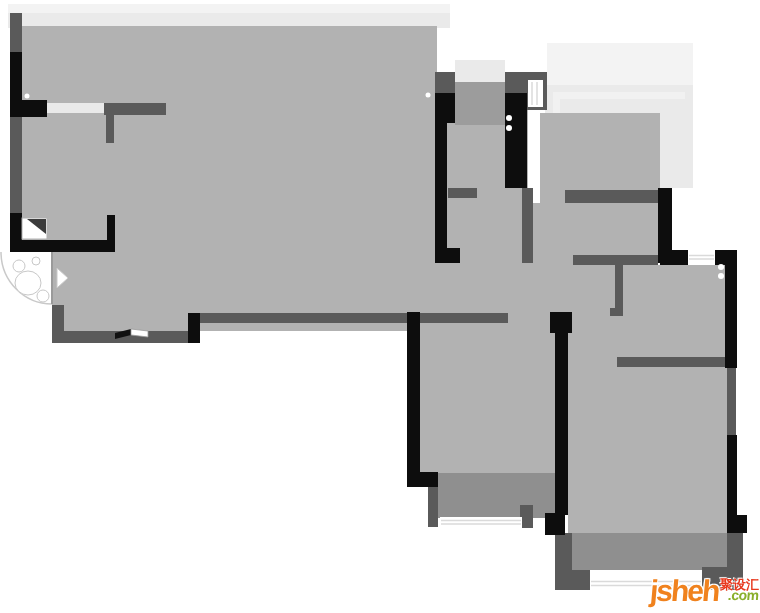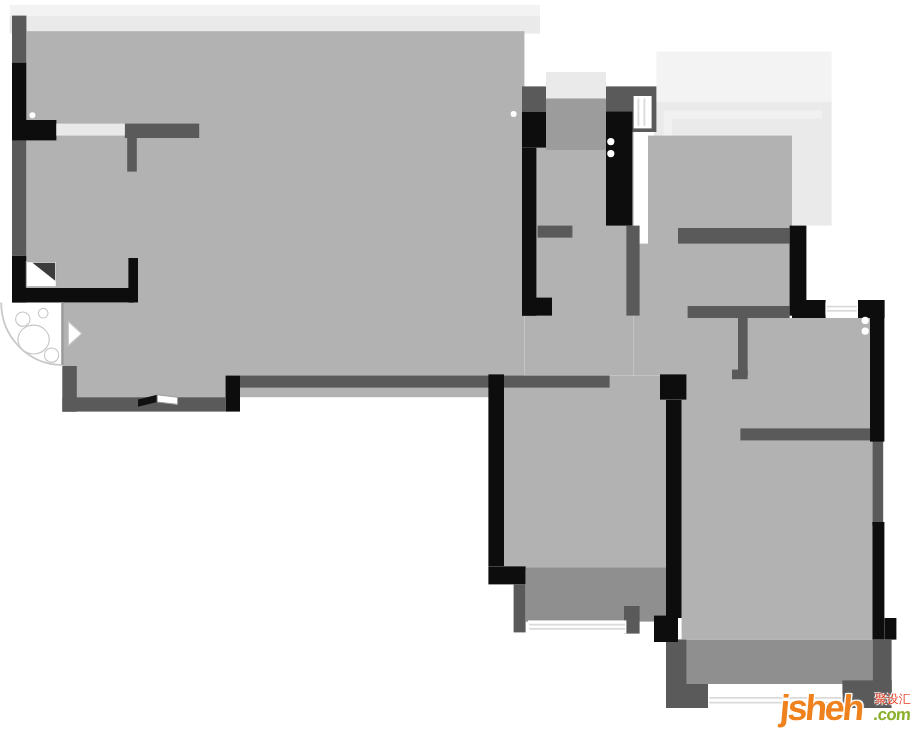--- a/index.html
+++ b/index.html
@@ -13,21 +13,21 @@
     pointer-events:none;
   }
   .brand{
     position:absolute;left:0;top:0;
     font-size:30px;font-weight:bold;letter-spacing:-2px;
     transform:skewX(-5deg);
     text-shadow:0 0 2px #fff,0 0 2px #fff,1px 1px 0 #fff,-1px -1px 0 #fff,1px -1px 0 #fff,-1px 1px 0 #fff;
   }
   .cn{
     position:absolute;right:1px;top:2px;
-    font-size:10px;font-weight:normal;letter-spacing:0;
+    font-size:13px;font-weight:bold;letter-spacing:0;
     text-shadow:0 0 2px #fff,1px 1px 0 #fff,-1px -1px 0 #fff;
   }
   .tld{
     position:absolute;right:1px;top:13px;
     font-size:14px;font-weight:bold;letter-spacing:-0.5px;
     transform:skewX(-5deg);
     text-shadow:0 0 2px #fff,1px 1px 0 #fff,-1px -1px 0 #fff,1px -1px 0 #fff,-1px 1px 0 #fff;
   }
 </style>
 </head>

